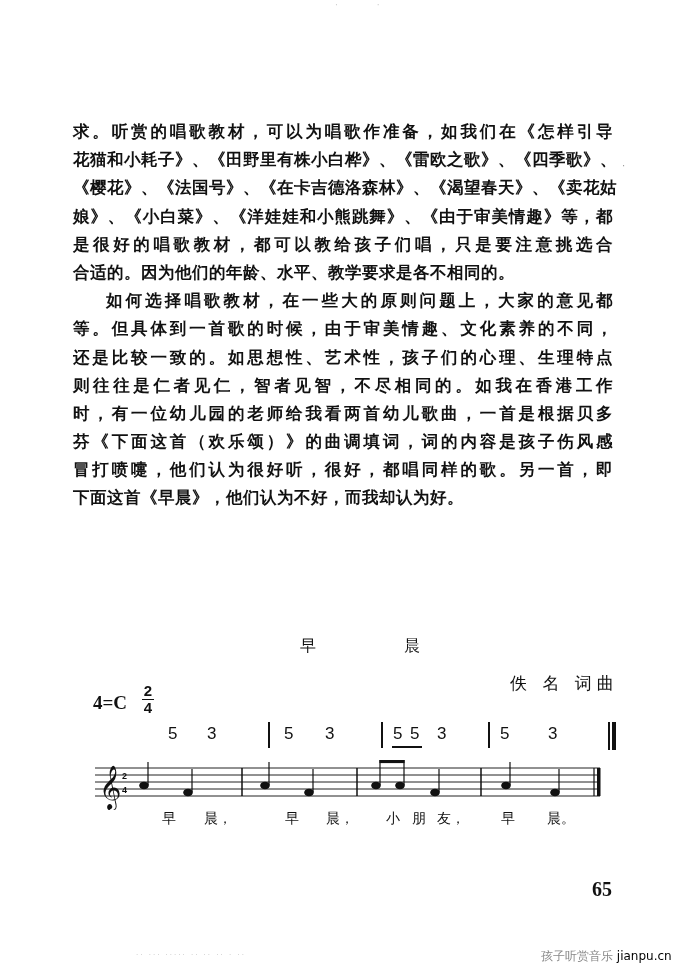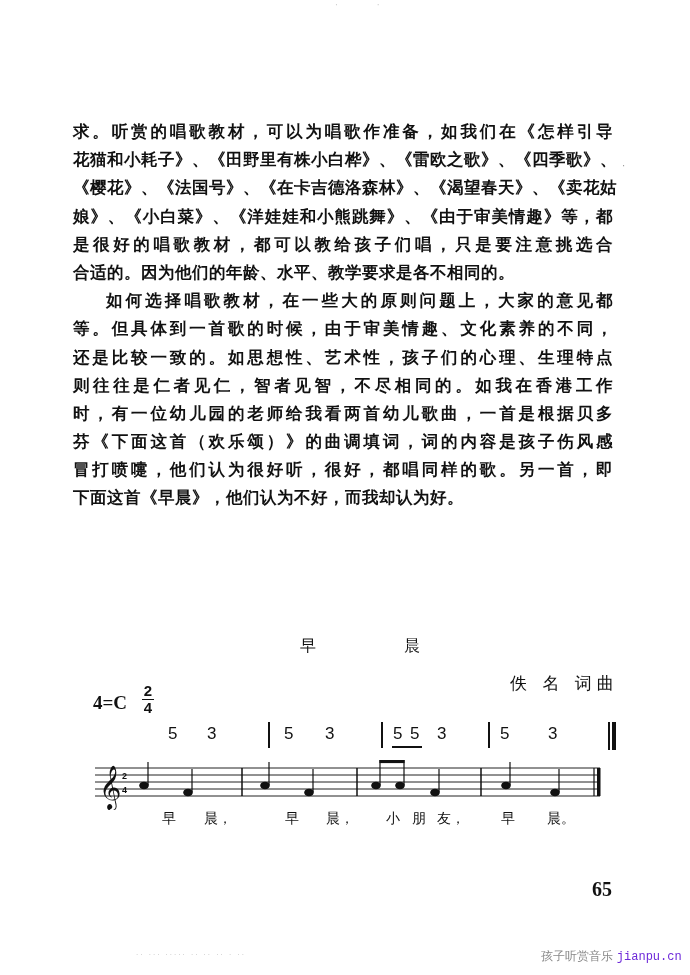--- a/index.html
+++ b/index.html
@@ -24,21 +24,21 @@
   .jp-num { position: absolute; font-family: "Liberation Sans", sans-serif; font-size: 17px; top: 2px; }
   .jp-bar { position: absolute; top: 0; width: 2px; height: 26px; background: #111; }
   .jp-under { position: absolute; height: 1.5px; background: #111; top: 24px; }
   .jp-final { position: absolute; top: 0; height: 28px; }
   .staff { position: absolute; top: 760px; left: 95px; }
   .lyrics { position: absolute; top: 810px; left: 0; width: 690px; height: 24px; font-size: 14px; }
   .lyric { position: absolute; top: 0; }
   .page-num { position: absolute; top: 878px; left: 576px; font-family: "Liberation Serif", serif; font-weight: bold; font-size: 20px; margin-left: 16px; }
   .footer-smudge { position: absolute; top: 951px; left: 136px; font-size: 7px; color: #bbb; letter-spacing: 2px; }
   .watermark { position: absolute; top: 948px; left: 541px; font-size: 12px; color: #888; }
-  .watermark .domain { color: #6d28d9; font-family: Liberation Mono, monospace; }
+  .watermark .domain { color: #000000; }
 </style>
 </head>
 <body>
 
 <div class="header-mark">· ·</div>
 <div class="margin-mark">·</div>
 
 <div class="body-text">
   <div class="line">求。听赏的唱歌教材，可以为唱歌作准备，如我们在《怎样引导</div>
   <div class="line">花猫和小耗子》、《田野里有株小白桦》、《雷欧之歌》、《四季歌》、</div>

